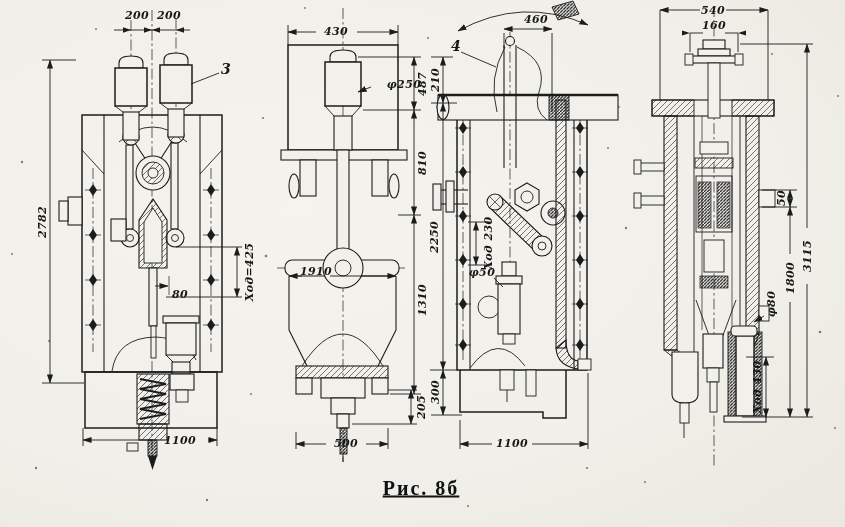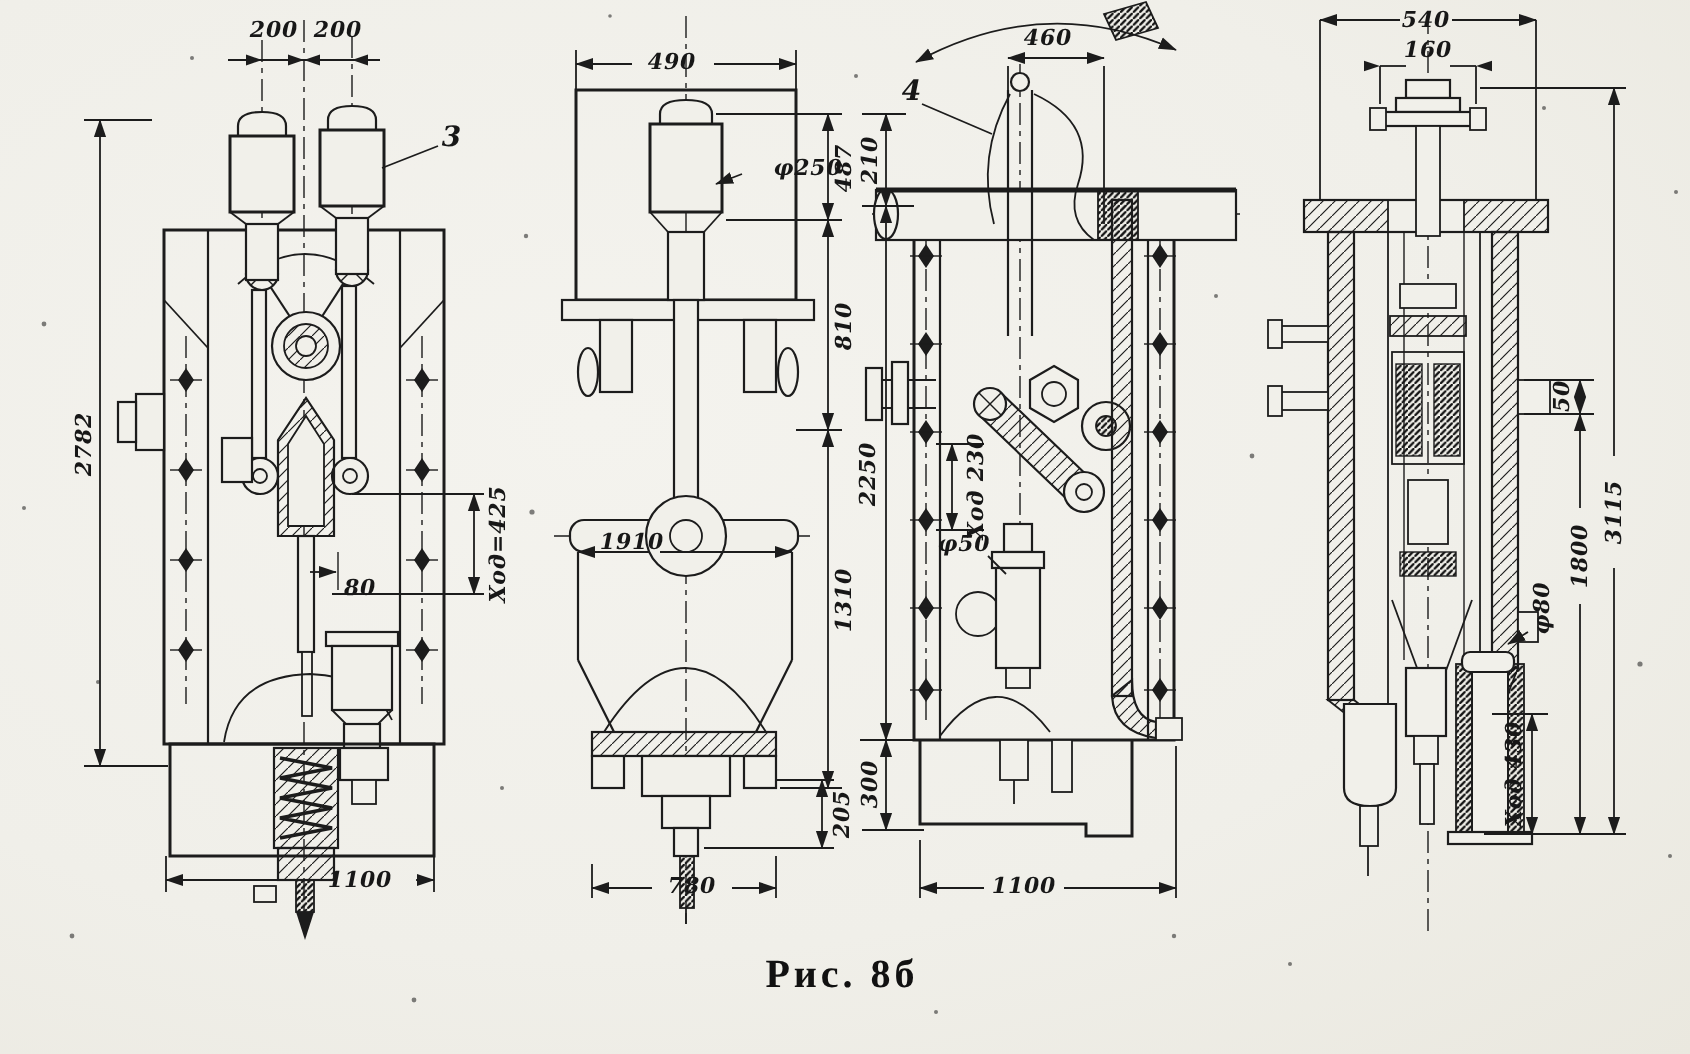--- a/index.html
+++ b/index.html
@@ -16,21 +16,21 @@
   .nf{fill:none;}
   .pf{fill:#f1f0ea;}
   .if{fill:#1c1c1c;stroke:none;}
   .dsh{stroke-dasharray:11 3 2.5 3;}
   
   .dim{position:absolute;font:italic 700 11px "DejaVu Serif",serif;color:#171717;
        white-space:nowrap;transform:translate(-50%,-50%);letter-spacing:.4px;}
   .rot{transform:translate(-50%,-50%) rotate(-90deg);}
   .callout{font-size:14px;}
   .caption{position:absolute;transform:translate(-50%,-50%);
-           font:600 20px "Liberation Serif",serif;color:#111;letter-spacing:2px;white-space:nowrap;}
+           font:600 20px "Liberation Serif",serif;color:#111;letter-spacing:2px;white-space:nowrap;text-decoration:underline;}
   .noise{opacity:.55;}
 </style>
 </head>
 <body>
 
 <div class="stage">
 
 <svg class="art" width="845" height="527" viewBox="0 0 845 527">
   <defs>
     <marker id="ar" viewBox="0 0 10 10" refX="9.5" refY="5" markerWidth="10" markerHeight="10" orient="auto-start-reverse">
@@ -387,30 +387,30 @@
 </svg>
 
 <span class="dim" style="left:137px;top:15px">200</span>
 <span class="dim" style="left:169px;top:15px">200</span>
 <span class="dim callout" style="left:226px;top:69px">3</span>
 <span class="dim rot" style="left:42px;top:222px">2782</span>
 <span class="dim" style="left:180px;top:294px">80</span>
 <span class="dim rot" style="left:249px;top:272px">Ход=425</span>
 <span class="dim" style="left:180px;top:440px">1100</span>
 
-<span class="dim" style="left:336px;top:31px">490</span>
+<span class="dim" style="left:336px;top:31px">430</span>
 <span class="dim" style="left:404px;top:84px">φ250</span>
 <span class="dim rot" style="left:422px;top:84px">487</span>
 <span class="dim rot" style="left:422px;top:163px">810</span>
 <span class="dim rot" style="left:422px;top:300px">1310</span>
 <span class="dim" style="left:316px;top:271px">1910</span>
 <span class="dim rot" style="left:421px;top:407px">205</span>
-<span class="dim" style="left:346px;top:443px">780</span>
-
-<span class="dim" style="left:524px;top:19px">460</span>
+<span class="dim" style="left:346px;top:443px">500</span>
+
+<span class="dim" style="left:536px;top:19px">460</span>
 <span class="dim callout" style="left:456px;top:46px">4</span>
 <span class="dim rot" style="left:435px;top:80px">210</span>
 <span class="dim rot" style="left:434px;top:237px">2250</span>
 <span class="dim rot" style="left:488px;top:243px">Ход 230</span>
 <span class="dim" style="left:482px;top:272px">φ50</span>
 <span class="dim rot" style="left:435px;top:392px">300</span>
 <span class="dim" style="left:512px;top:443px">1100</span>
 
 <span class="dim" style="left:713px;top:10px">540</span>
 <span class="dim" style="left:714px;top:25px">160</span>

